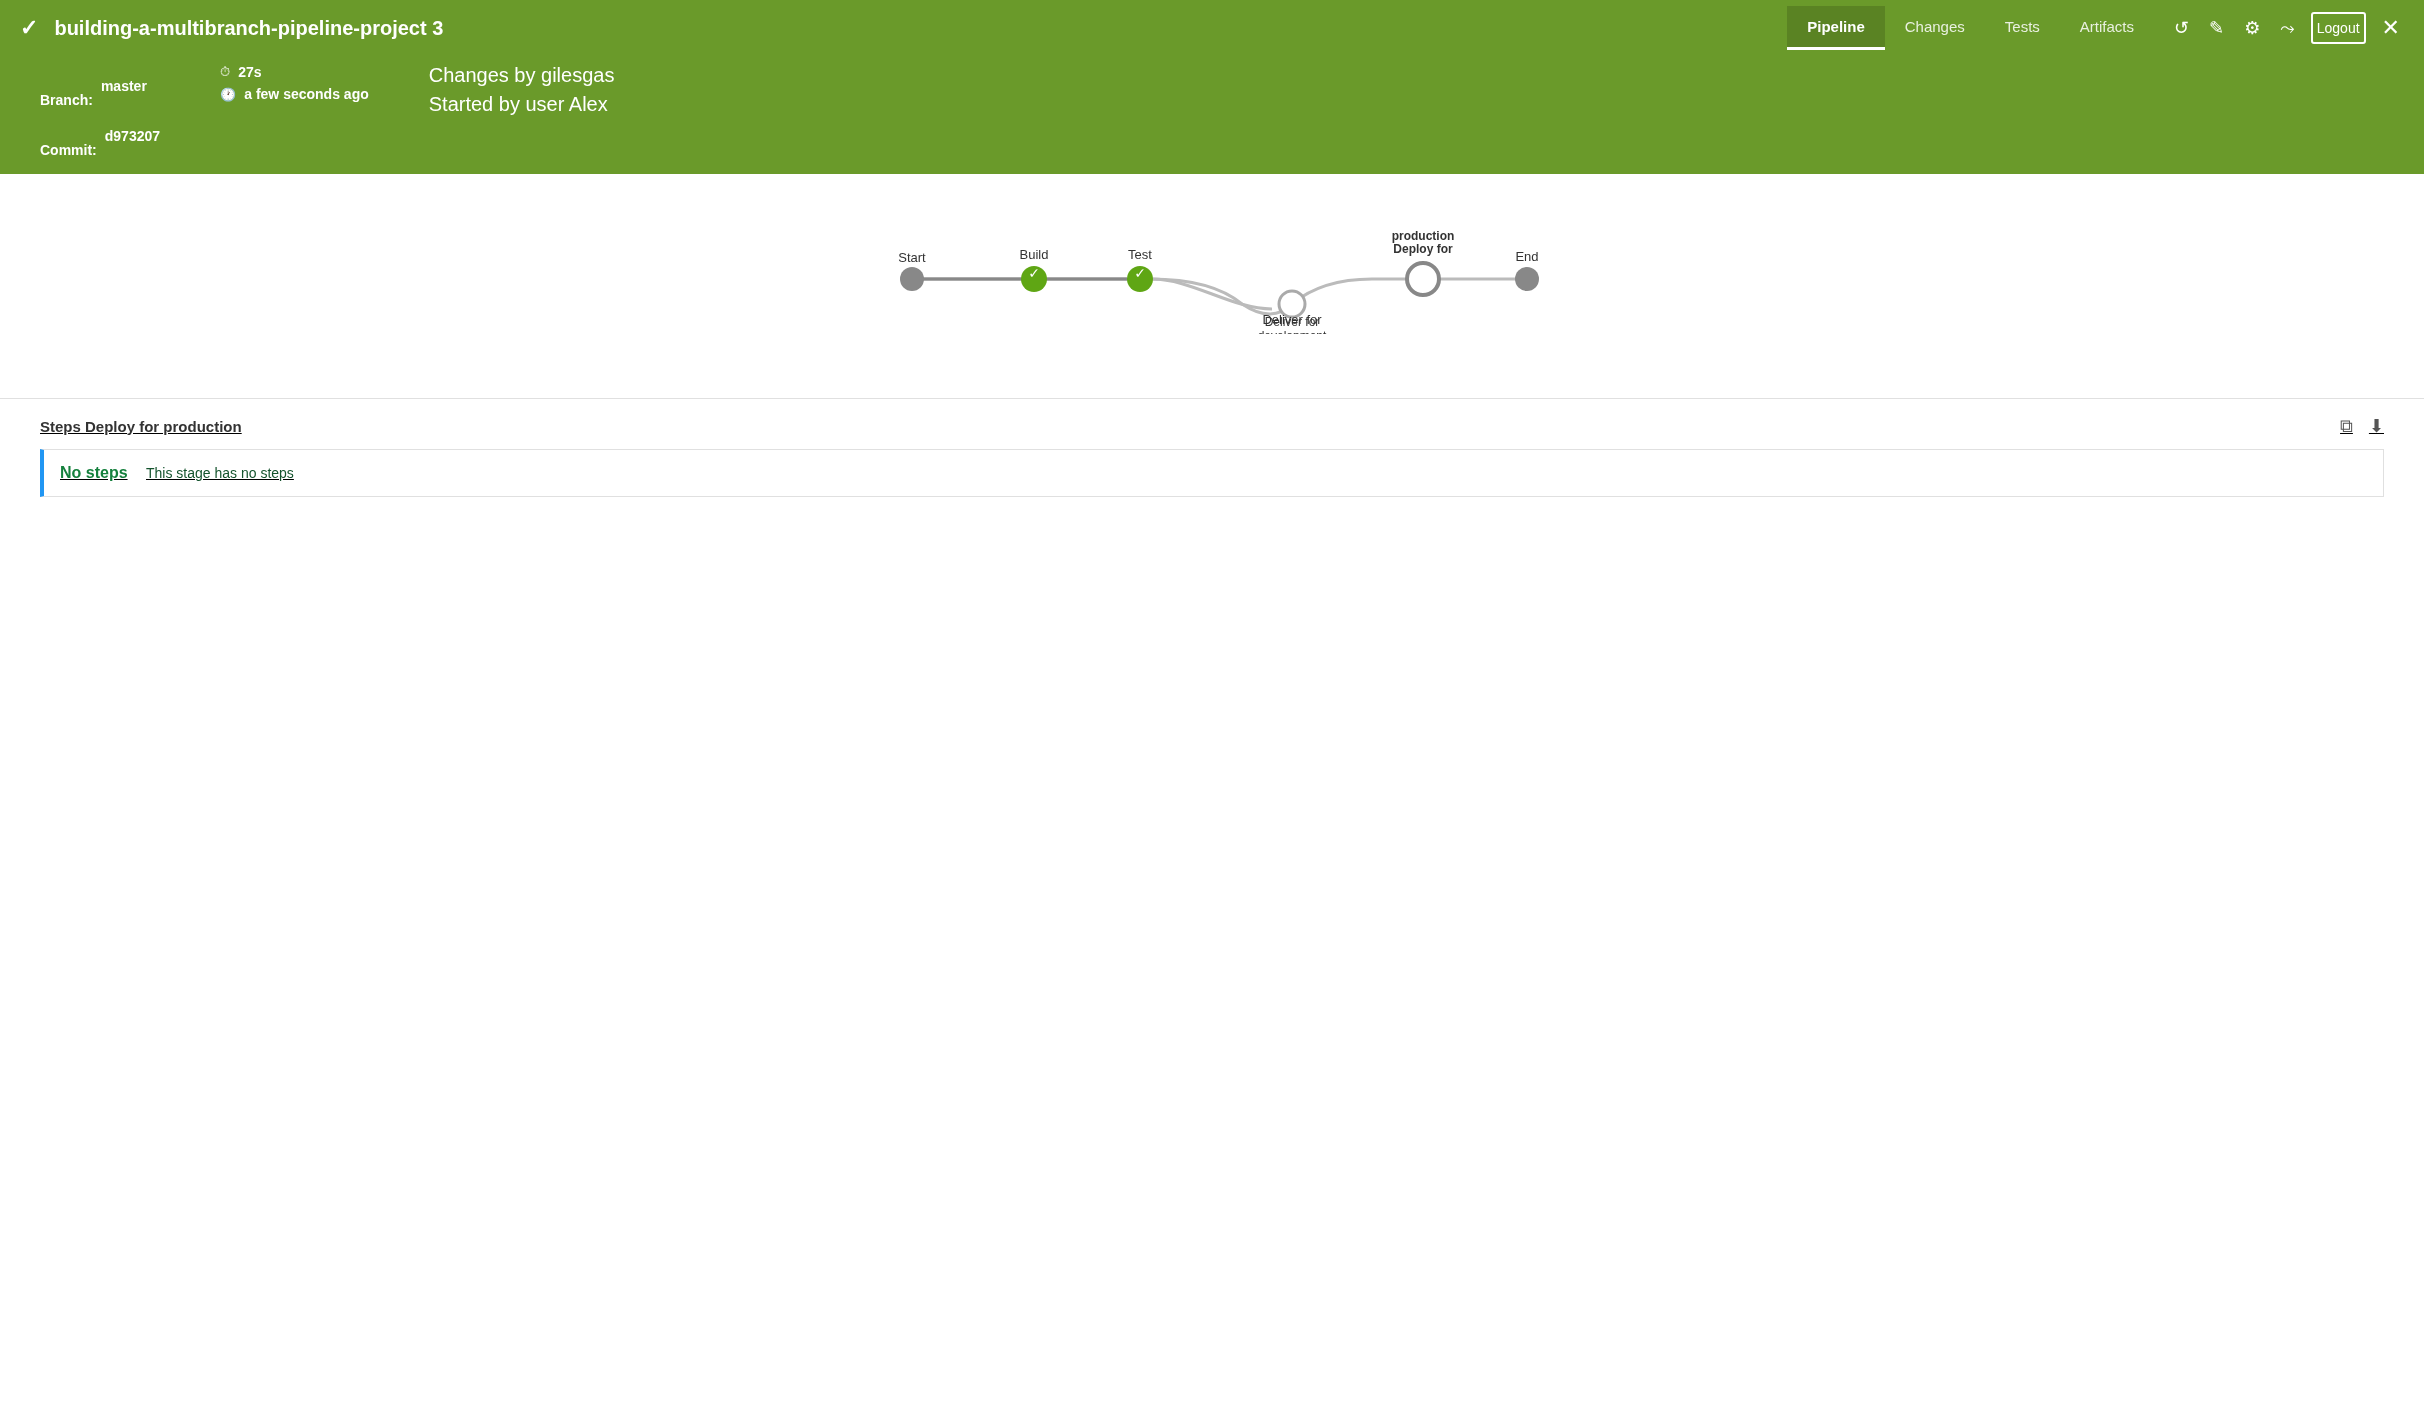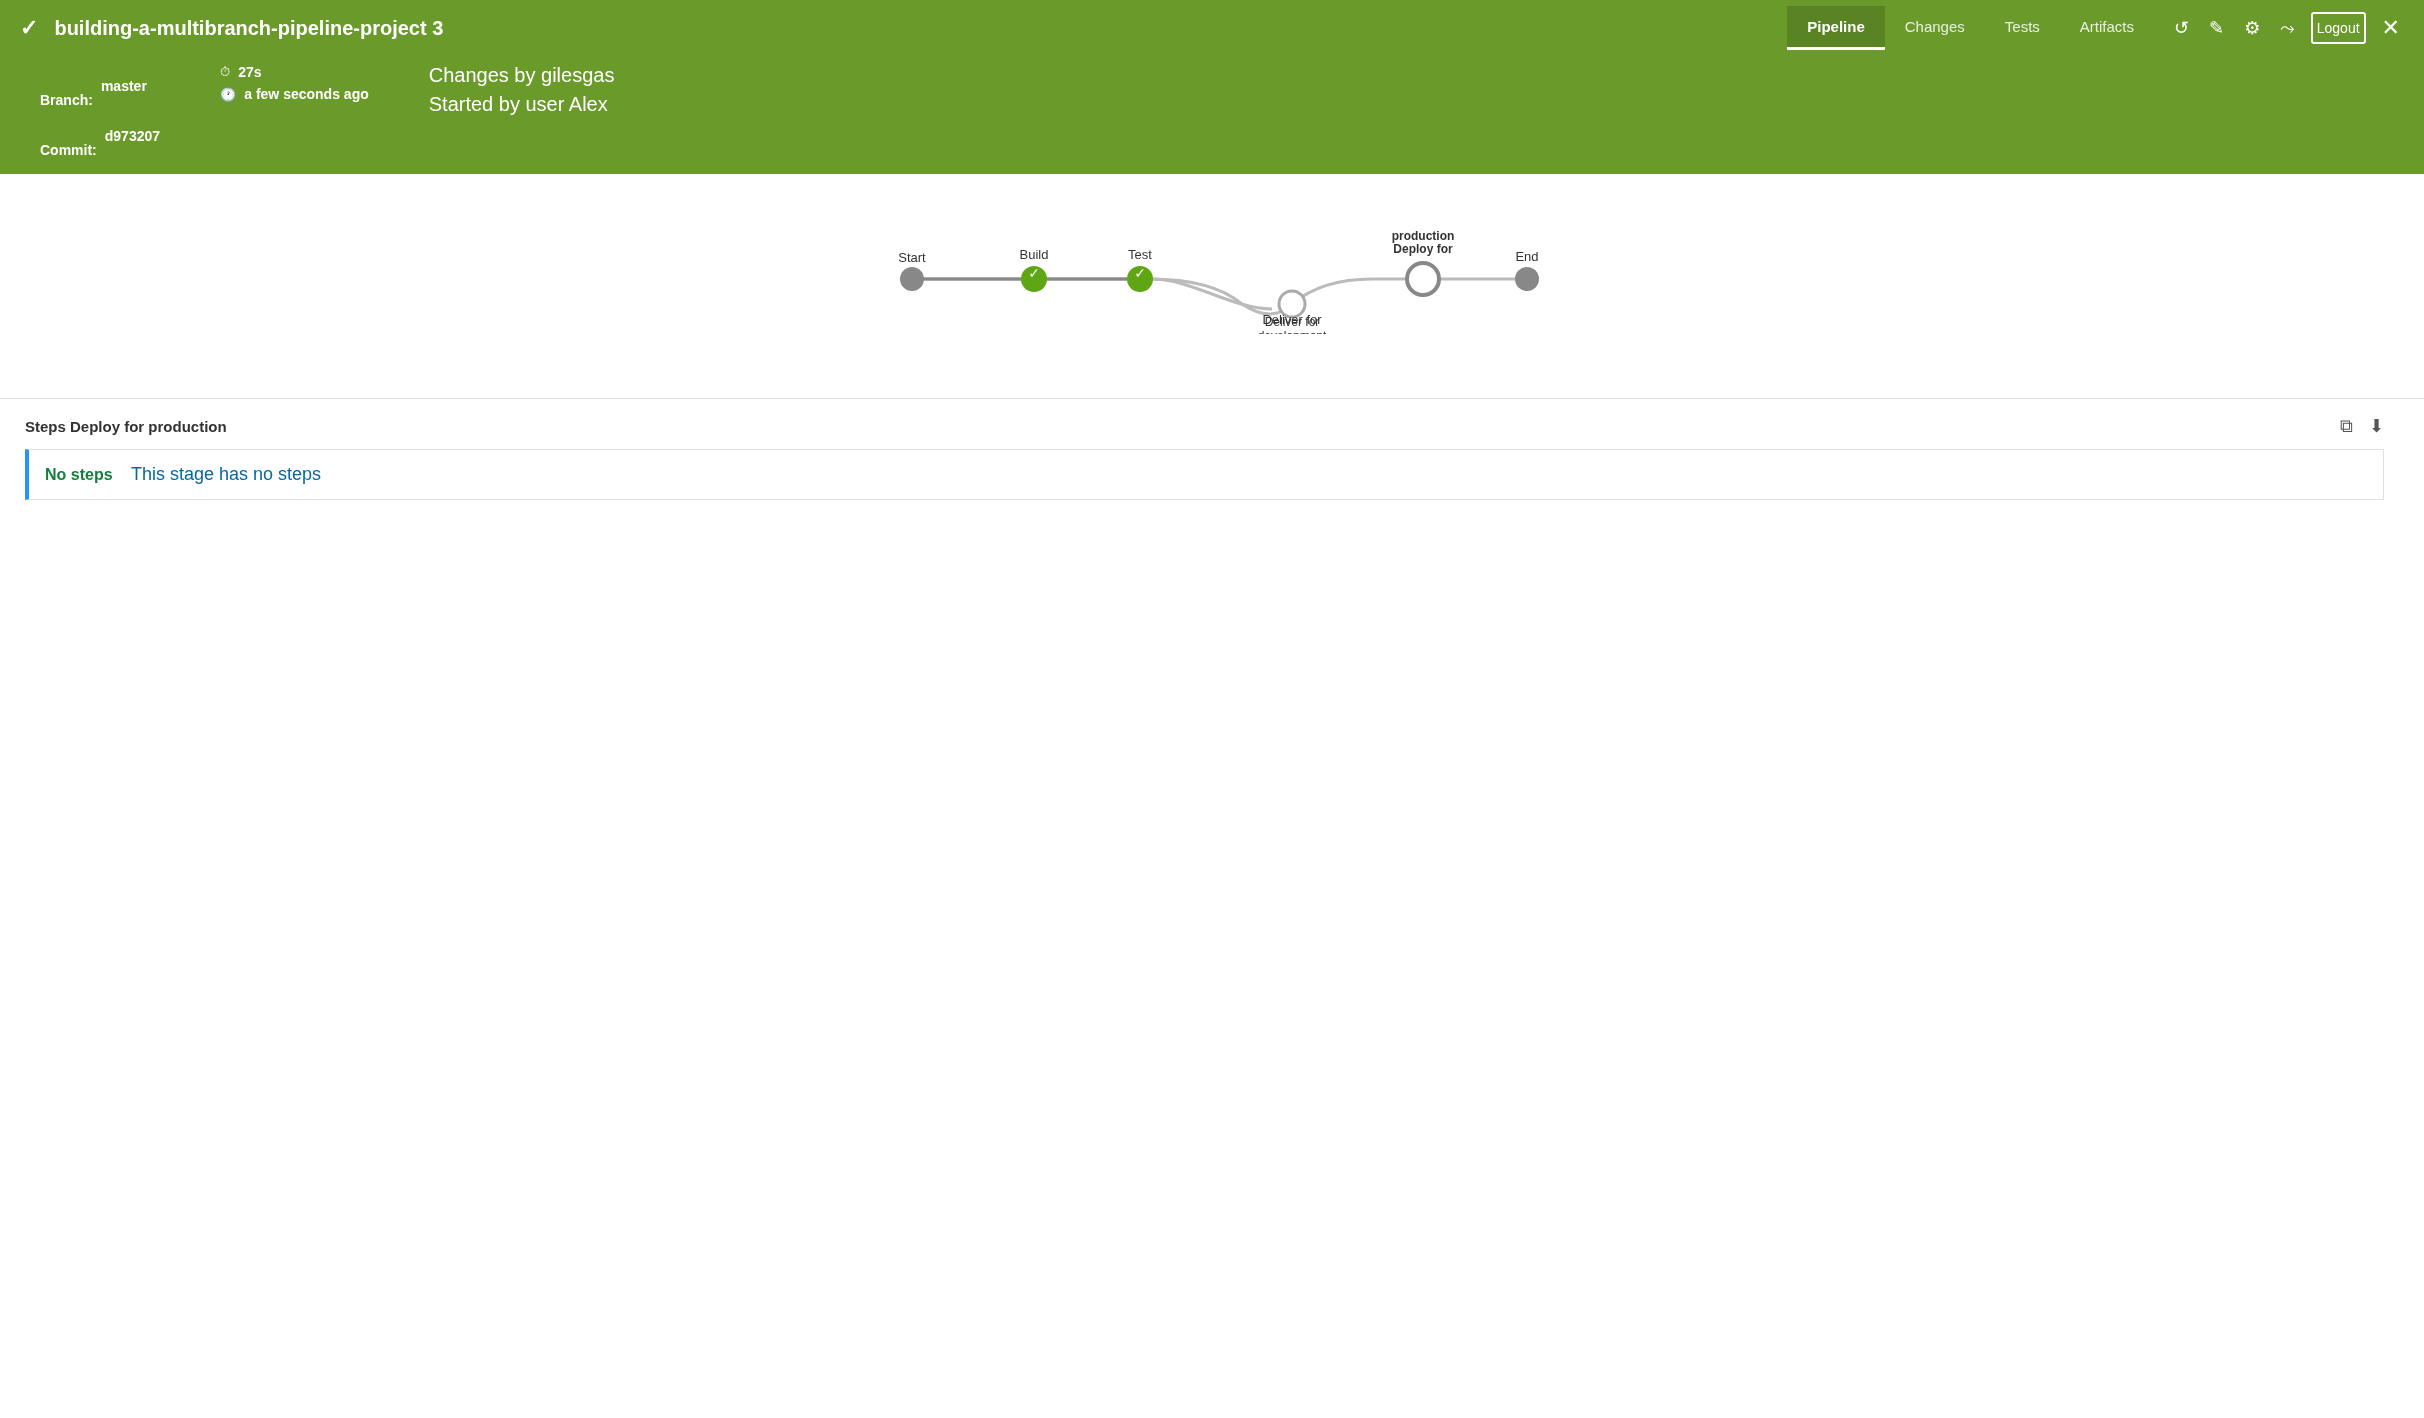--- a/index.html
+++ b/index.html
@@ -131,22 +131,23 @@
       align-items: center;
     }
 
     .pipeline-svg-wrapper {
       width: 100%;
       max-width: 800px;
     }
 
     
     .steps-section {
-      padding: 0 40px 0 25px;
+      padding: 0 40px 0 40px;
       border-top: 1px solid #e0e0e0;
+      text-decoration: underline;
     }
     .steps-header {
       display: flex;
       align-items: center;
       justify-content: space-between;
       padding: 16px 0 12px 0;
     }
     .steps-title {
       font-size: 15px;
       font-weight: 600;
@@ -173,22 +174,22 @@
       background: white;
     }
     .step-label {
       color: #15803d;
       font-size: 16px;
       font-weight: 600;
       margin-right: 16px;
       min-width: 70px;
     }
     .step-description {
-      color: #0369a1;
-      font-size: 18px;
+      color: #14532d;
+      font-size: 14px;
     }
 
     
     .pipeline-node-label {
       font-size: 13px;
       fill: #333;
       text-anchor: middle;
     }
   </style>
 </head>

